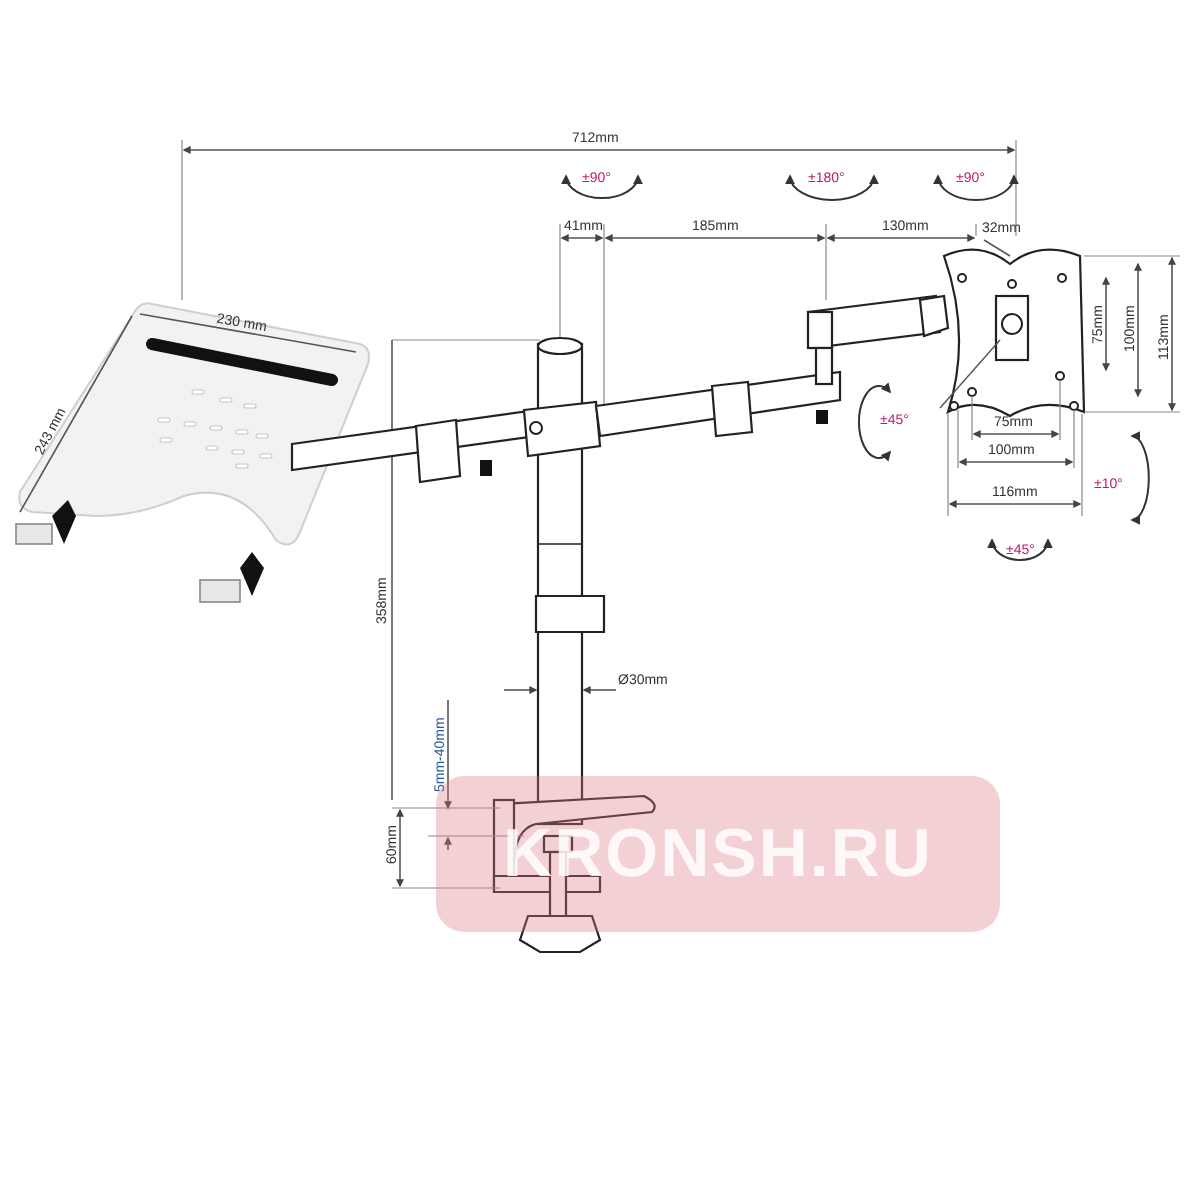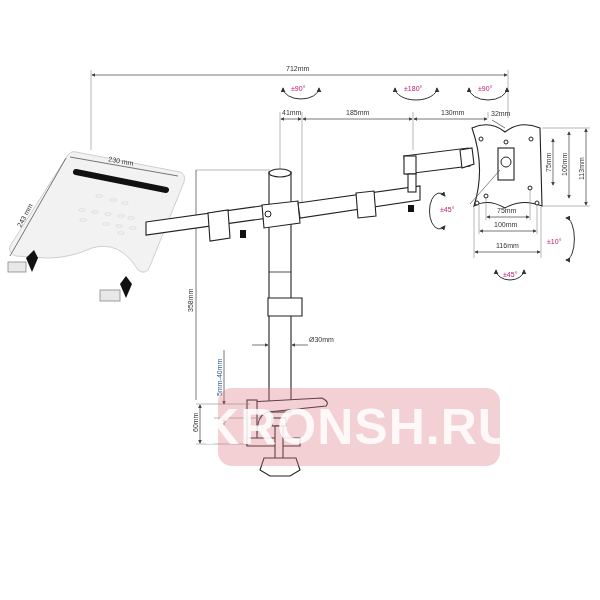--- a/index.html
+++ b/index.html
@@ -9,21 +9,21 @@
   .dimtxt { font-family: "Liberation Sans", sans-serif; font-size: 7px; fill: #333; }
   .rottxt { font-family: "Liberation Sans", sans-serif; font-size: 7px; fill: #c2186b; }
   .dimline { stroke: #555; stroke-width: 0.8; fill: none; }
   .ext { stroke: #888; stroke-width: 0.6; fill: none; }
   .part { stroke: #222; stroke-width: 1.1; fill: #fff; }
   .rotarc { stroke: #333; stroke-width: 1; fill: none; }
   .wm-box { position: absolute; left: 218px; top: 388px; width: 282px; height: 78px;
             background: rgba(220, 120, 130, 0.35); border-radius: 14px; }
   .wm-text { position: absolute; left: 218px; top: 388px; width: 282px; height: 78px;
              display: flex; align-items: center; justify-content: center;
-             font-family: "Liberation Sans", sans-serif; font-size: 50px; font-weight: bold;
+             font-family: "Liberation Sans", sans-serif; font-size: 34px; font-weight: bold;
              color: rgba(255,255,255,0.85); letter-spacing: 1px; }
 </style>
 </head>
 <body>
 
 <svg id="diagram" viewBox="0 0 600 600" xmlns="http://www.w3.org/2000/svg">
   <defs>
     <marker id="arr" viewBox="0 0 6 6" refX="5" refY="3" markerWidth="5" markerHeight="5" orient="auto-start-reverse">
       <path d="M0,0 L6,3 L0,6 z" fill="#444"></path>
     </marker>

